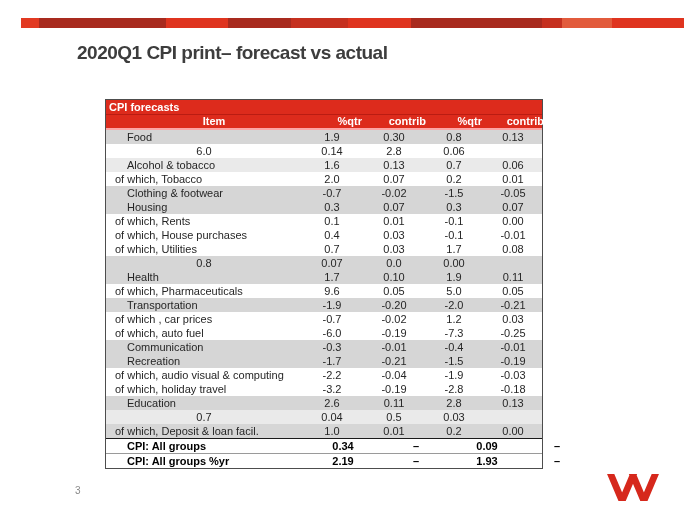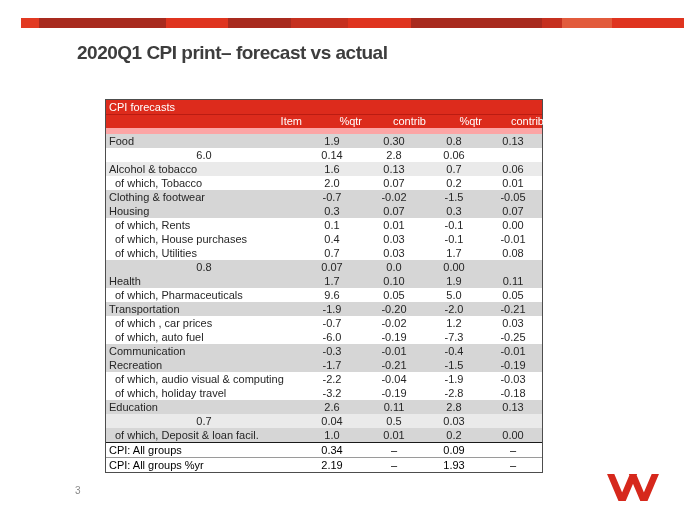--- a/index.html
+++ b/index.html
@@ -29,38 +29,38 @@
     font-size:19px;font-weight:bold;letter-spacing:-0.5px;
     color:var(--title-gray,#3d3d3d);white-space:nowrap;
   }
 
   
   .cpi-table{
     position:absolute;left:105px;top:99px;width:438px;
     border:1px solid #4d4d4d;font-size:11px;color:#262626;
     box-sizing:border-box;
   }
-  .thead{background:var(--brand-red,#dd2b1c);color:#ffffff;font-weight:normal;
-    border-bottom:6px solid #fca5a5;}
+  .thead{background:var(--brand-red,#dd2b1c);color:#ffffff;font-weight:bold;
+    border-bottom:2px solid #fca5a5;}
   .thead-row1{height:14px;line-height:14px;padding-left:3px;
     border-bottom:1px solid rgba(120,0,0,0.35);}
   .grid-row{display:grid;grid-template-columns:196px 60px 64px 56px 62px;}
   .thead-row2{height:13px;line-height:13px;}
   .thead-row2 .cell{text-align:right;}
-  .thead-row2 .cell.item{text-align:right;padding-left:20px;}
+  .thead-row2 .cell.item{text-align:center;padding-left:20px;}
 
   .trow{height:14px;line-height:14px;}
   .trow .cell{overflow:hidden;white-space:nowrap;}
-  .trow .cell.item{text-align:left;padding-left:3px;}
+  .trow .cell.item{text-align:left;padding-left:21px;}
   .trow .cell.num{text-align:center;}
   .trow.indent .cell.item{padding-left:9px;}
   .trow.shade-gray{background:var(--row-gray,#d6d6d6);}
   .trow.shade-light{background:var(--row-light-gray,#eaeaea);}
   .trow.shade-white{background:#ffffff;}
-  .trow.bold{font-weight:normal;color:#000;}
+  .trow.bold{font-weight:bold;color:#000;gap:11px;}
   .trow.sep-strong{border-top:1px solid #1a1a1a;}
   .trow.sep-thin{border-top:1px solid #9a9a9a;}
 
   .page-number{
     position:absolute;left:75px;top:485px;font-size:10px;color:#8a8a8a;
   }
   .westpac-logo{
     position:absolute;left:607px;top:474px;width:52px;height:27px;
   }
 </style>

